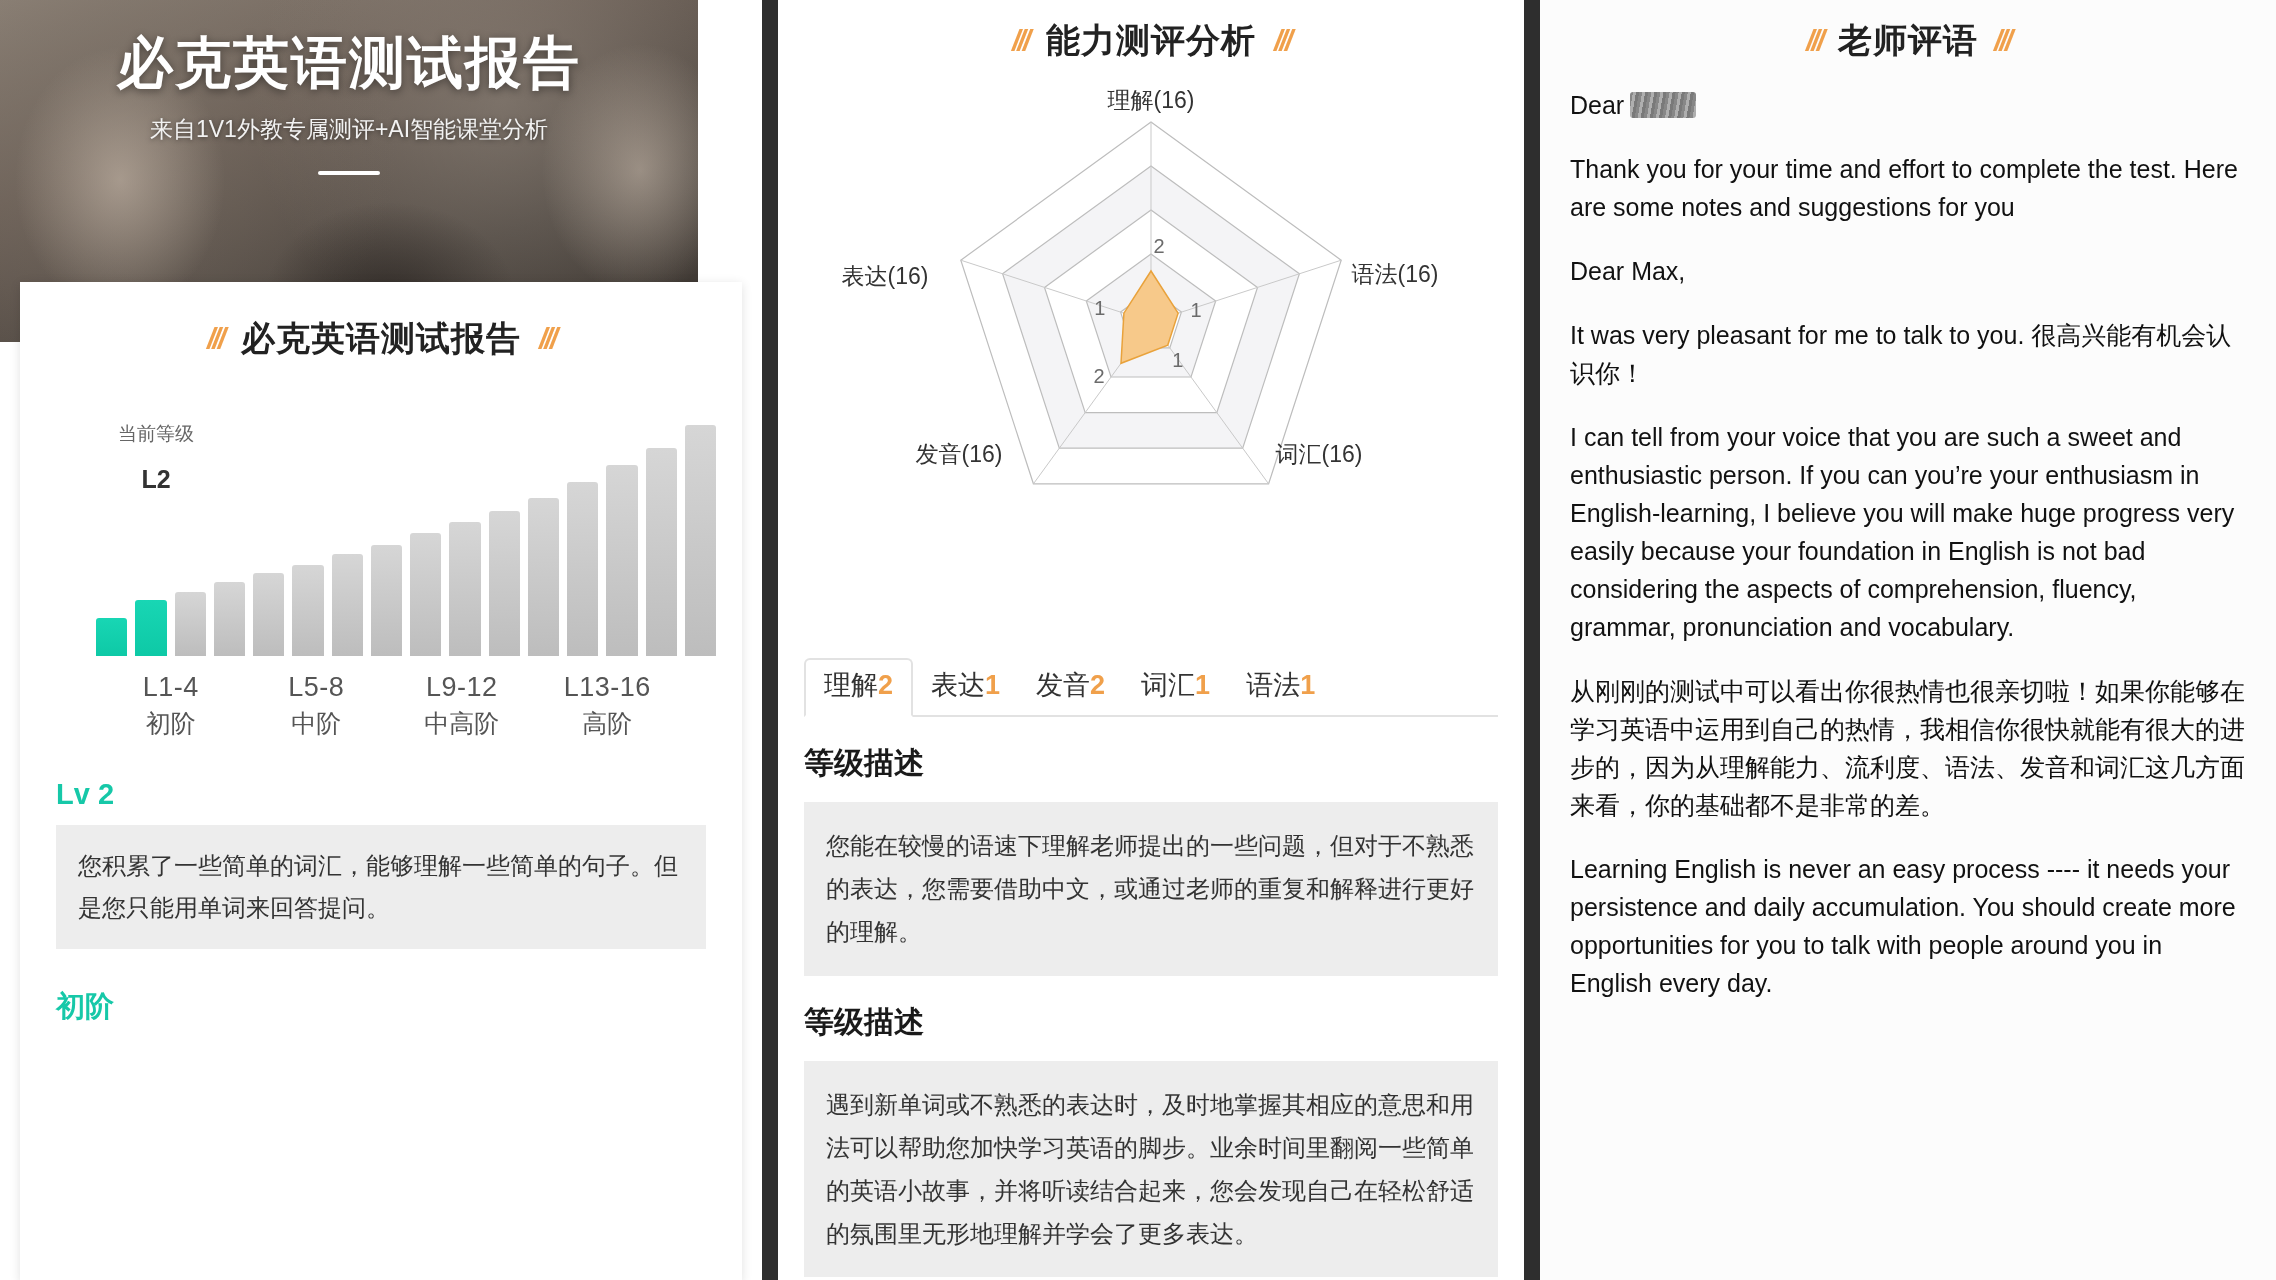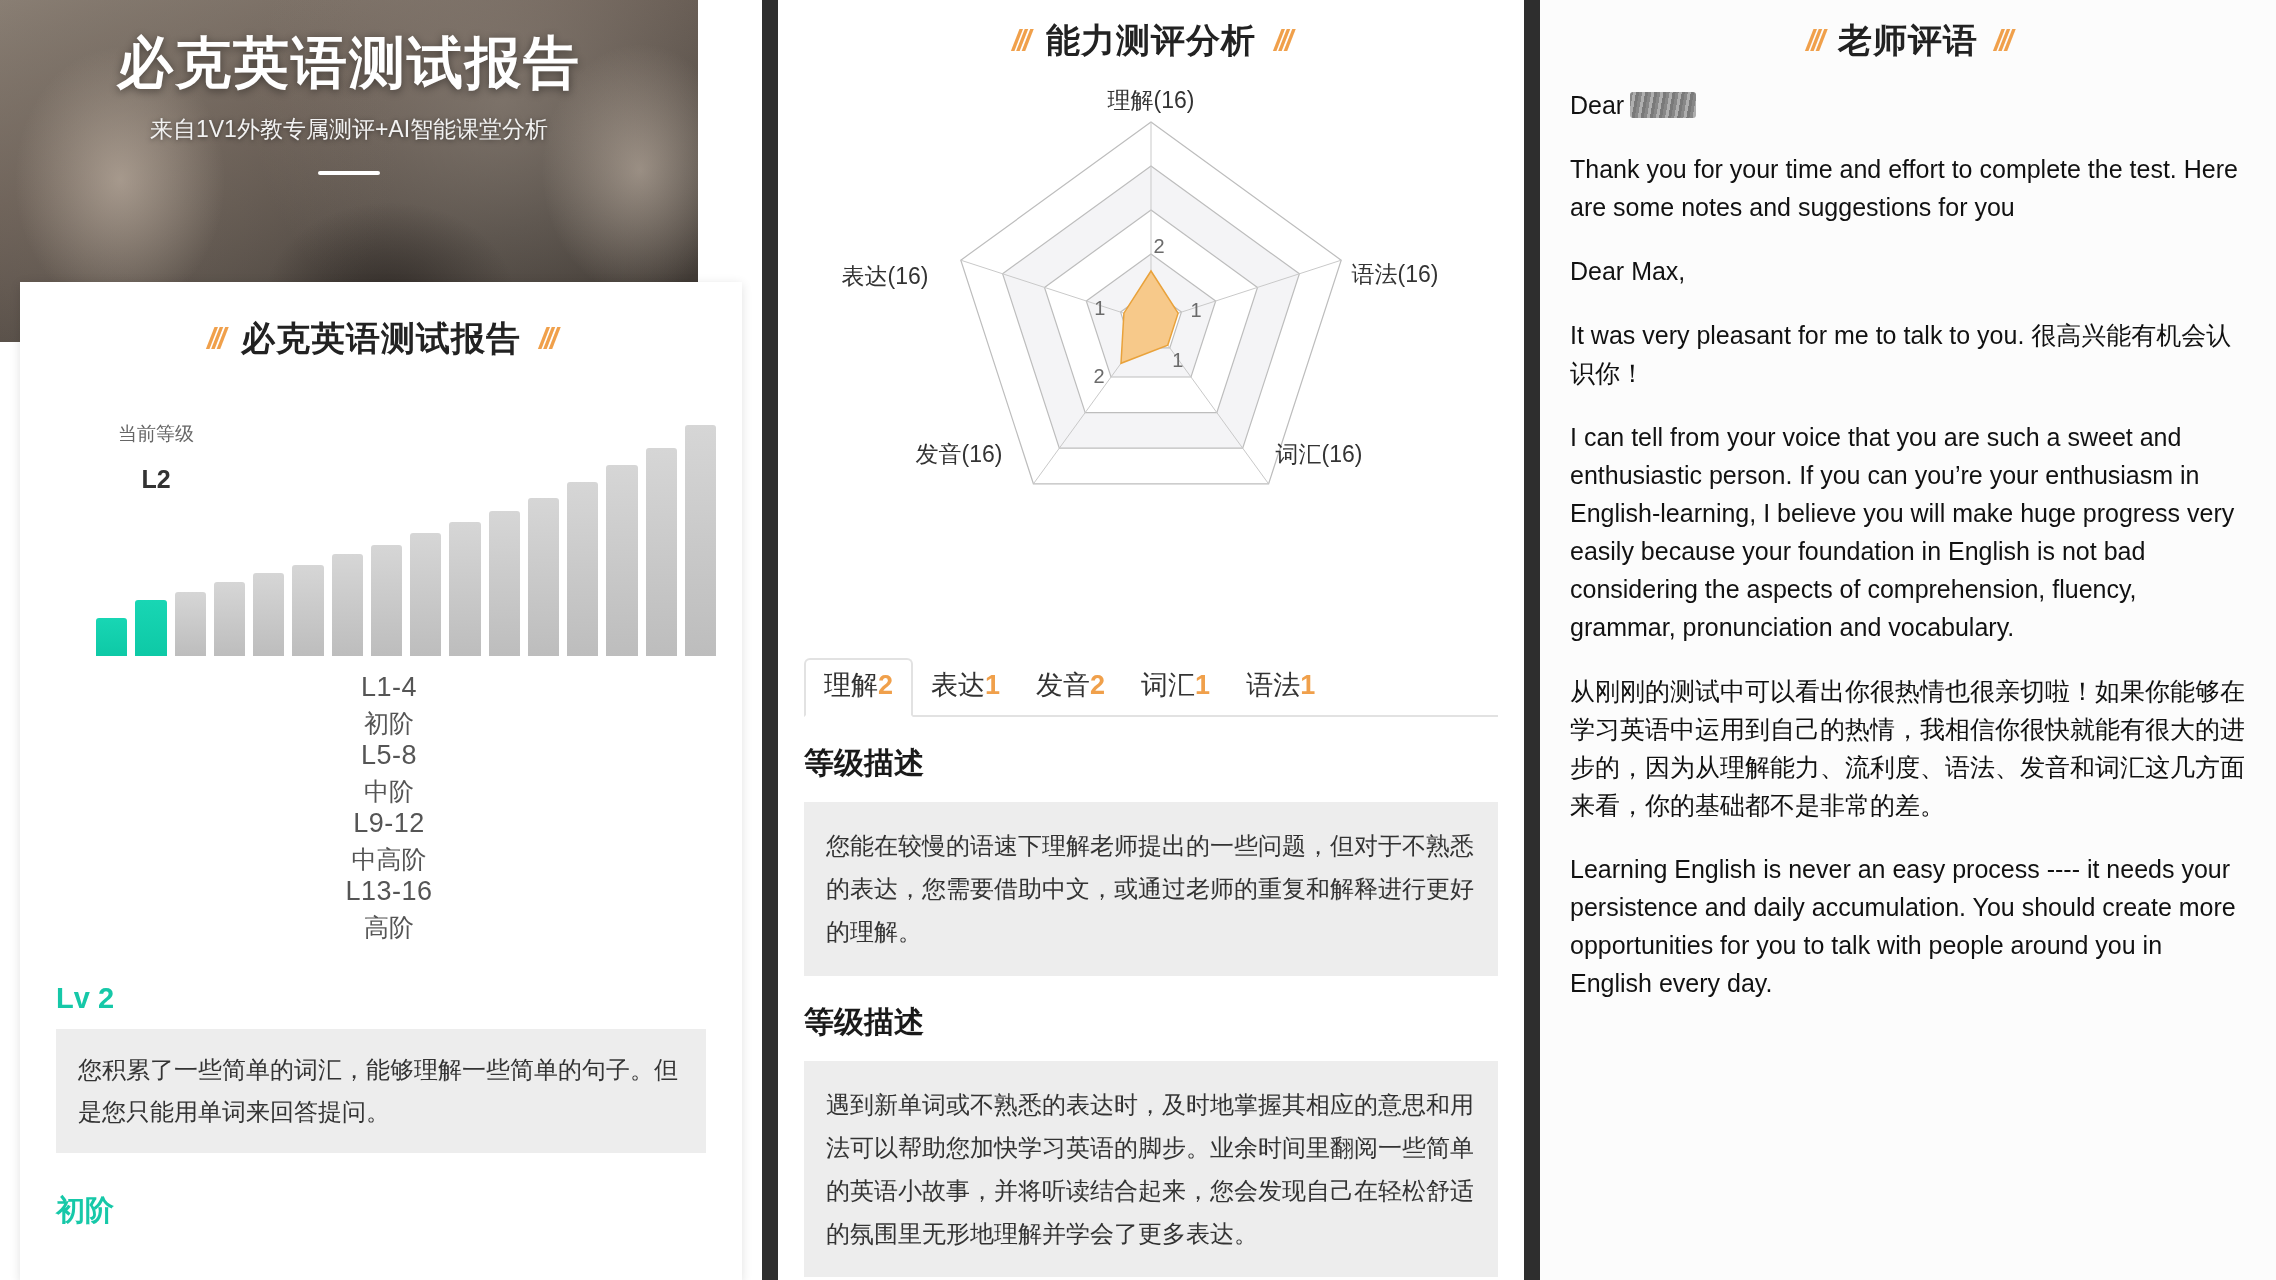--- a/index.html
+++ b/index.html
@@ -135,21 +135,20 @@
     font-size: 25px;
     color: #333;
     font-weight: bold;
     text-align: center;
     width: 88px;
   }
   .axis {
     display: flex;
     margin-top: 16px;
     padding: 0 26px 0 42px;
-    flex-direction: column;
   }
   .axis-item {
     flex: 1;
     text-align: center;
   }
   .axis-l {
     font-size: 27px;
     color: #555;
     letter-spacing: 0.5px;
   }

